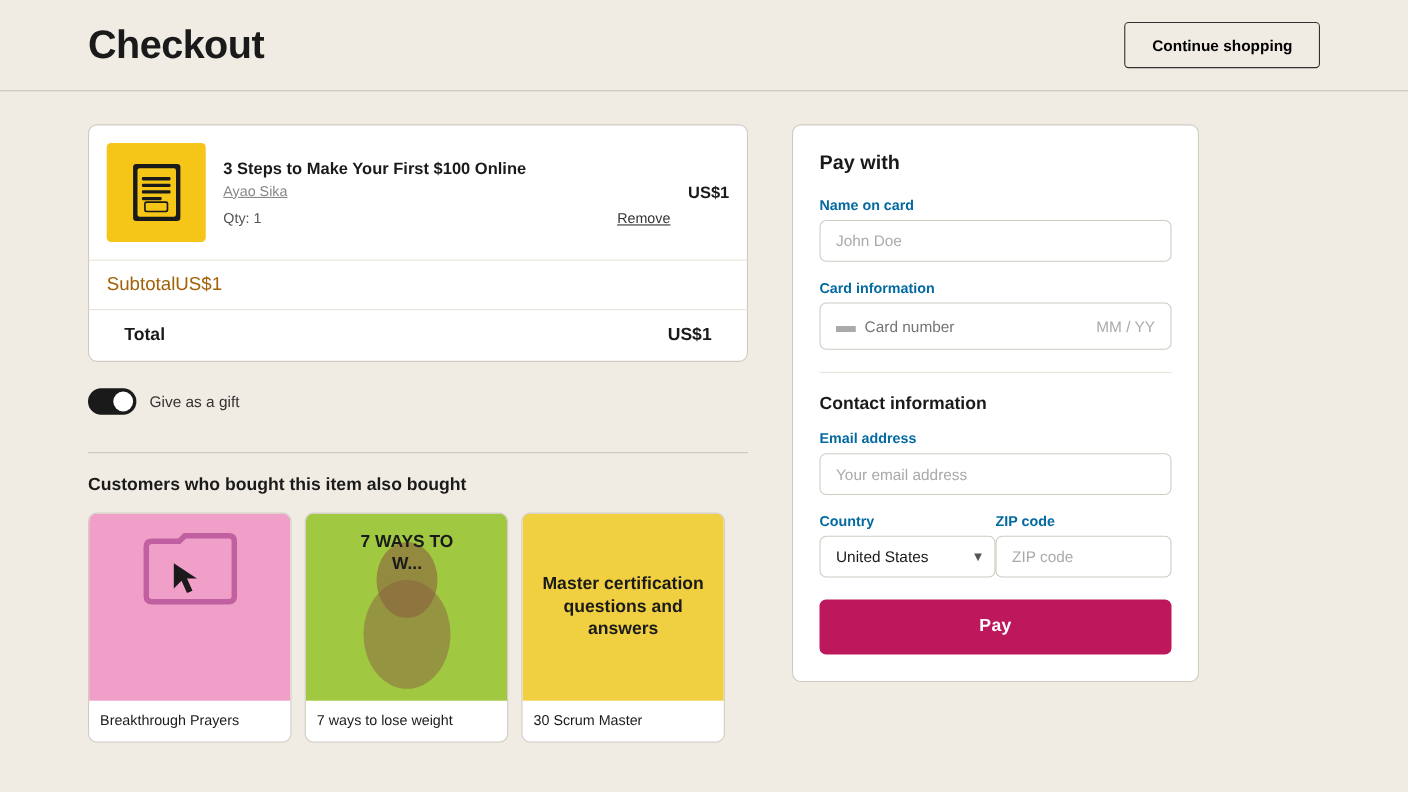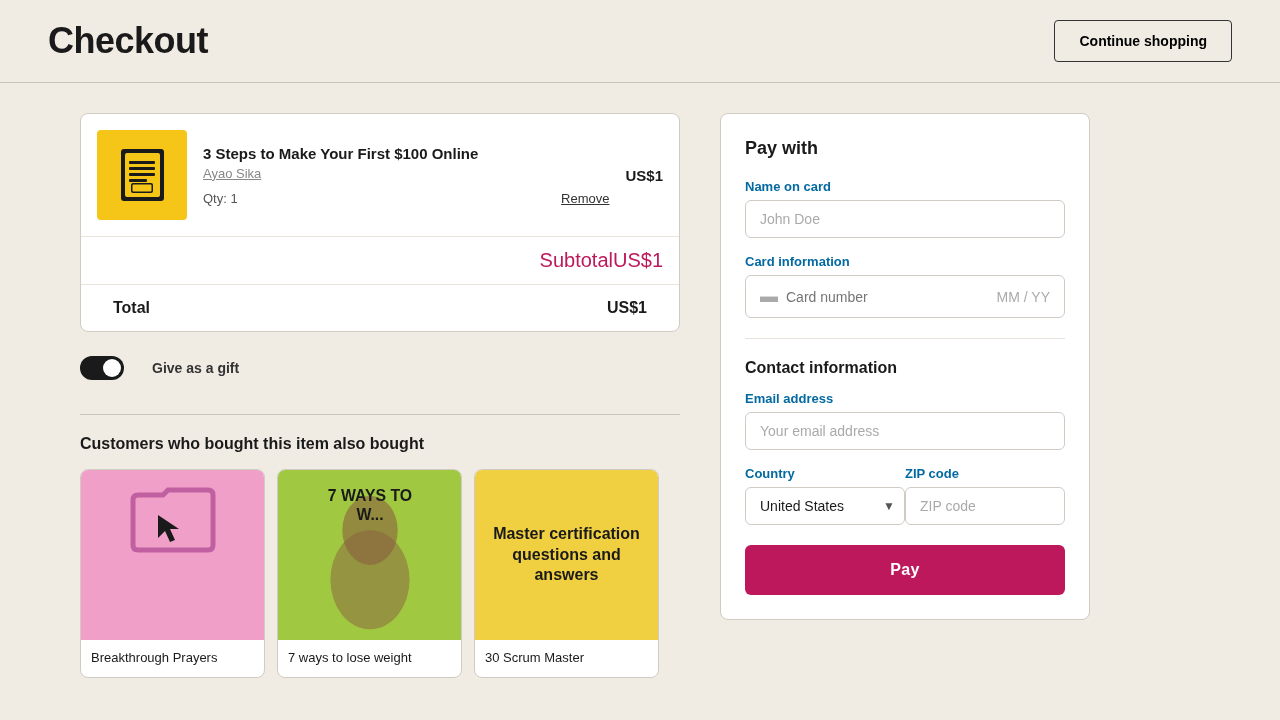--- a/index.html
+++ b/index.html
@@ -8,21 +8,21 @@
       background-color: #f0ece4;
       color: #1a1a1a;
       font-size: 14px;
     }
 
     
     .header {
       display: flex;
       align-items: center;
       justify-content: space-between;
-      padding: 20px 48px;
+      padding: 20px 80px;
       background-color: #f0ece4;
     }
     .header-title {
       font-size: 36px;
       font-weight: 700;
       letter-spacing: -0.5px;
     }
     .continue-btn {
       border: 1.5px solid #333;
       background: transparent;
@@ -107,42 +107,41 @@
       cursor: pointer;
       color: #333;
     }
     .cart-item-price {
       font-weight: 600;
       font-size: 15px;
       margin-left: 16px;
     }
     .cart-summary-row {
       display: flex;
-      justify-content: flex-end;
+      justify-content: flex-start;
       padding: 12px 16px;
       border-bottom: 1px solid #e8e4dc;
-      font-size: 20px;
-      color: #be185d;
+      font-size: 17px;
+      color: #a16207;
     }
     .cart-total-row {
       display: flex;
       justify-content: space-between;
       padding: 14px 32px;
       font-size: 16px;
       font-weight: 600;
     }
 
     
     .gift-row {
       display: flex;
       align-items: center;
-      gap: 28px;
+      gap: 12px;
       margin-bottom: 30px;
       padding: 4px 0;
-      font-weight: bold;
     }
     .toggle {
       position: relative;
       width: 44px;
       height: 24px;
       background: #1a1a1a;
       border-radius: 12px;
       cursor: pointer;
       flex-shrink: 0;
     }

